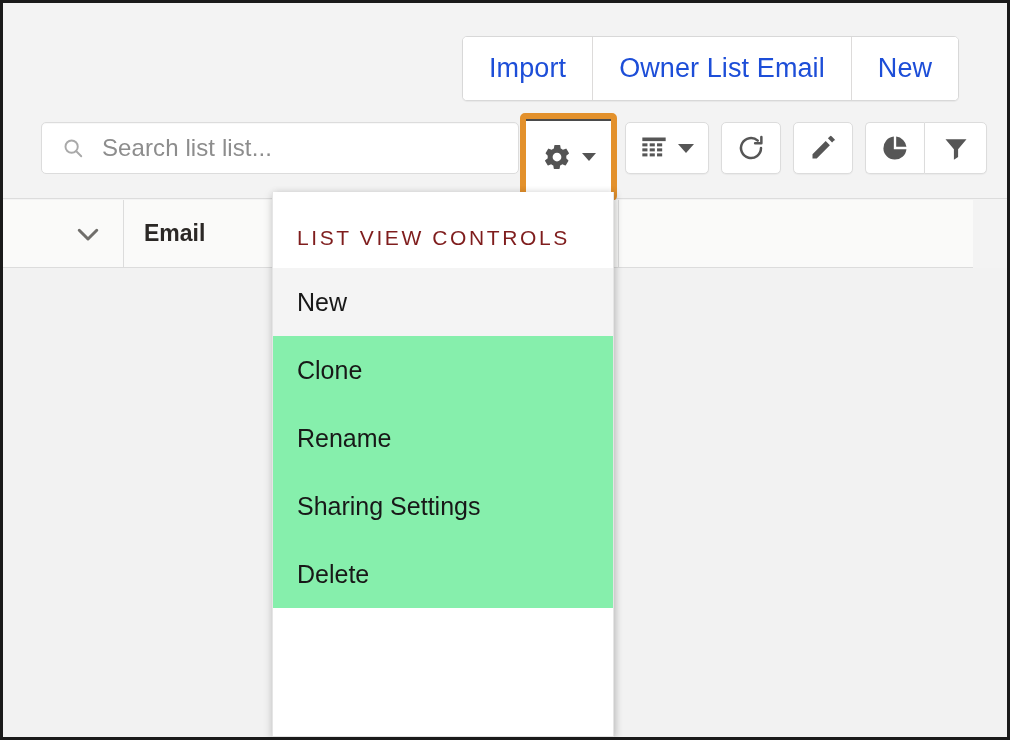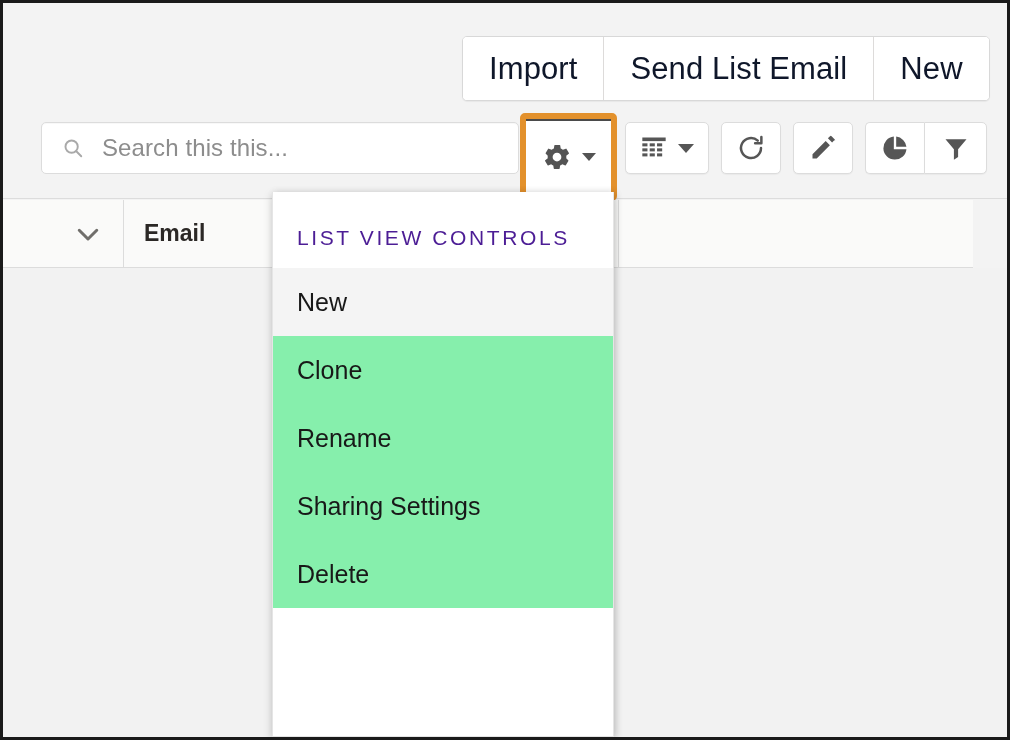--- a/index.html
+++ b/index.html
@@ -37,22 +37,22 @@
     border: 1px solid #d8d8d8;
     border-radius: 5px;
     box-shadow: 0 1px 1px rgba(0,0,0,0.05);
     overflow: hidden;
   }
   .btn-group .gbtn {
     display: flex;
     align-items: center;
     justify-content: center;
     padding: 0 26px;
-    font-size: 31px;
-    color: #0f172a;
+    font-size: 27px;
+    color: #1d4ed8;
     background: #ffffff;
     border-right: 1px solid #dddbda;
     cursor: pointer;
     white-space: nowrap;
     letter-spacing: .1px;
   }
   .btn-group .gbtn:last-child { border-right: none; }
 
   
   .toolbar-row {
@@ -204,21 +204,21 @@
     background: #ffffff;
     border: 1px solid #e5e5e5;
     border-top: none;
     box-shadow: 0 3px 9px rgba(0,0,0,0.18), 2px 0 7px rgba(0,0,0,0.10);
     z-index: 20;
     overflow: hidden;
   }
   .menu-title {
     padding: 34px 24px 18px 24px;
     font-size: 21px;
-    color: #4c1d95;
+    color: #7f1d1d;
     letter-spacing: 2.6px;
     text-transform: uppercase;
     white-space: nowrap;
   }
   .menu-item {
     height: 68px;
     display: flex;
     align-items: center;
     padding: 0 24px;
     font-size: 25px;
@@ -228,34 +228,34 @@
   }
   .menu-item.selected { background: #f4f4f4; }
 </style>
 </head>
 <body>
 
 <div id="screen">
 
   <div class="btn-group">
     <div class="gbtn">Import</div>
-    <div class="gbtn">Send List Email</div>
+    <div class="gbtn">Owner List Email</div>
     <div class="gbtn">New</div>
   </div>
 
   <div class="toolbar-row">
 
     <div class="search-box">
       <span class="mag">
         <svg width="22" height="22" viewBox="0 0 24 24" fill="none" stroke="currentColor" stroke-width="2.1" stroke-linecap="round">
           <circle cx="10.5" cy="10.5" r="6.7"></circle>
           <line x1="15.6" y1="15.6" x2="21" y2="21"></line>
         </svg>
       </span>
-      <span class="ph">Search this this...</span>
+      <span class="ph">Search list list...</span>
     </div>
 
     <div class="gear-wrap">
       <span class="gicon">
         <svg width="30" height="30" viewBox="0 0 24 24" fill="currentColor">
           <path d="M19.4 13a7.6 7.6 0 0 0 .06-1 7.6 7.6 0 0 0-.06-1l2.01-1.58a.48.48
                    0 0 0 .12-.61l-1.9-3.3a.48.48 0 0 0-.58-.21l-2.37.96a7.1 7.1 0 0
                    0-1.72-1l-.36-2.52a.47.47 0 0 0-.47-.4h-3.8a.47.47 0 0 0-.47.4l-.36
                    2.52c-.62.25-1.2.59-1.72 1l-2.37-.96a.48.48 0 0 0-.58.21l-1.9
                    3.3c-.12.21-.07.47.12.61L4.6 11a7.6 7.6 0 0 0 0 2l-2.01 1.58a.48.48

